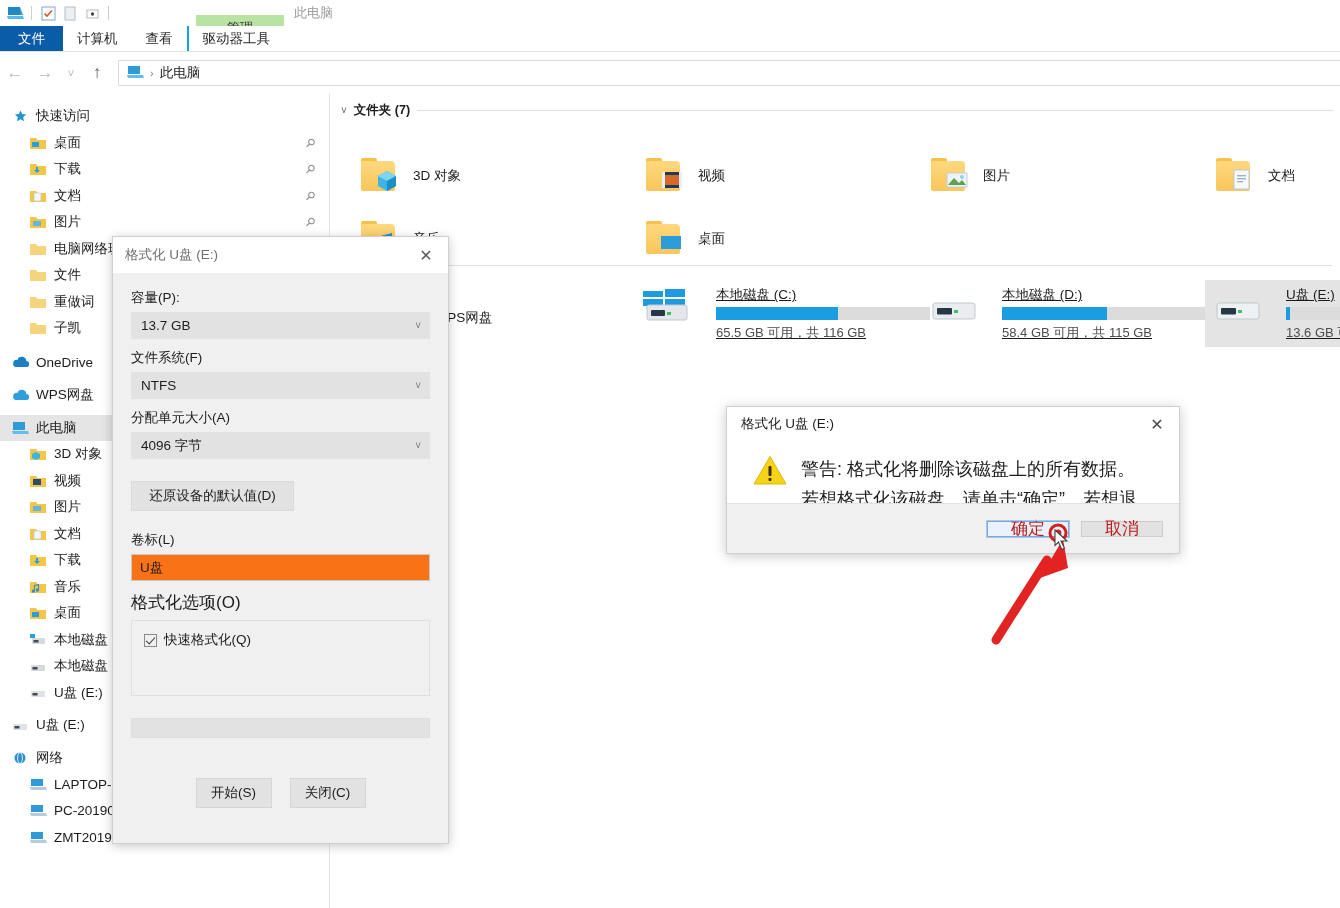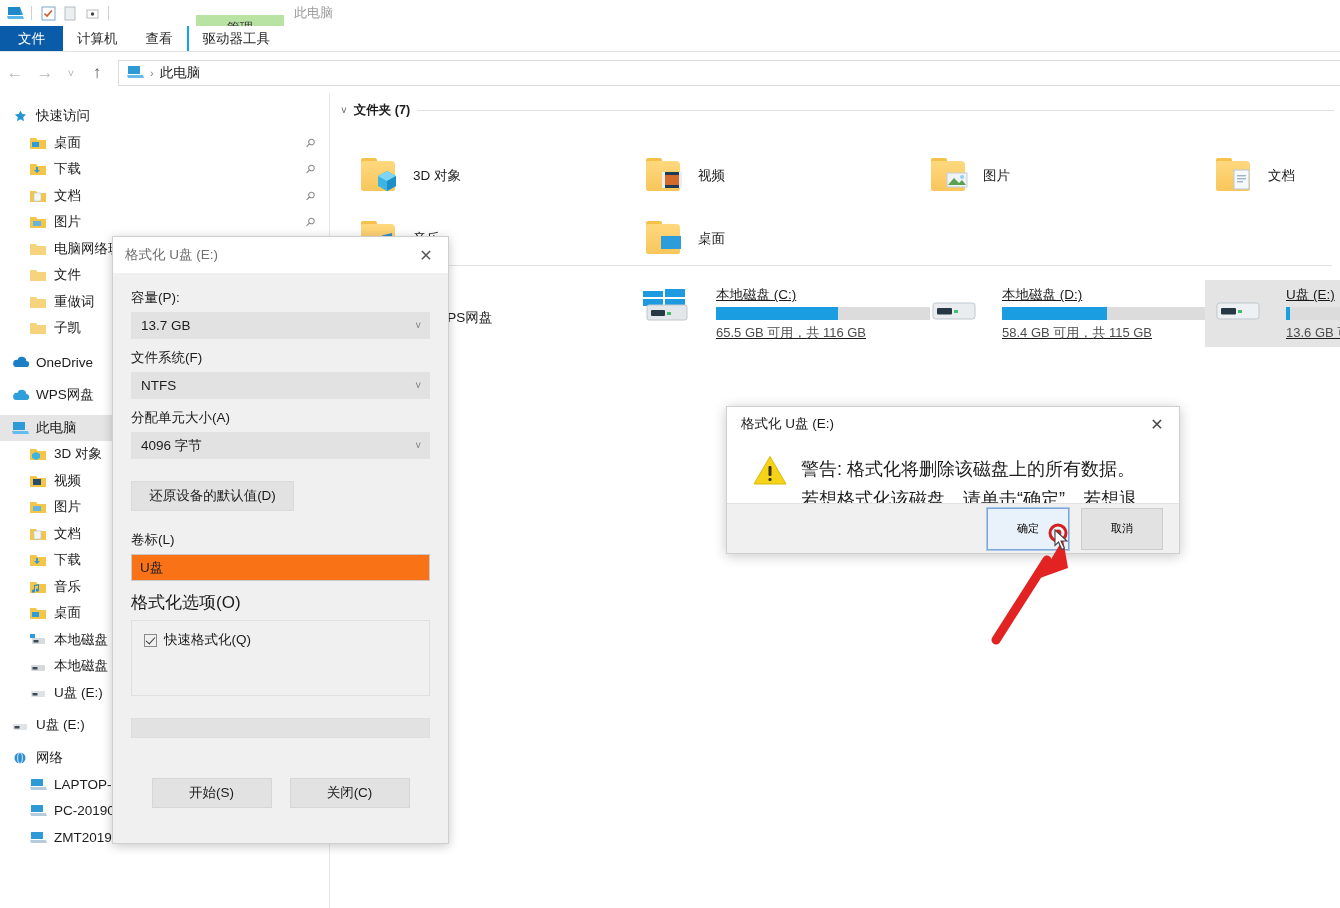--- a/index.html
+++ b/index.html
@@ -172,21 +172,21 @@
   }
   .chkbox.on::after {
     content: ""; position: absolute; left: 3px; top: 0px; width: 4px; height: 8px;
     border: solid #3a3a3a; border-width: 0 1.6px 1.6px 0; transform: rotate(42deg);
   }
   .progress {
     margin-top: 22px; height: 20px; background: #e2e2e2; border: 1px solid #dedede;
   }
   .dlg-btns { display: flex; justify-content: center; gap: 18px; margin-top: 40px; }
   .dbtn {
-    width: 120px; height: 30px; background: #e2e2e2; border: 1px solid #d6d6d6;
+    width: 76px; height: 30px; background: #e2e2e2; border: 1px solid #d6d6d6;
     display: flex; align-items: center; justify-content: center;
     font-size: 13.5px; color: #1c1c1c;
   }
 
   
   .warn {
     position: absolute; left: 726px; top: 406px; width: 454px; height: 148px;
     background: #ffffff; border: 1px solid #cfcfcf;
     box-shadow: 0 2px 12px rgba(0,0,0,0.22);
   }
@@ -199,22 +199,22 @@
     display: flex; align-items: center; justify-content: center; color: #4a4a4a; font-size: 16px;
   }
   .warn-body { display: flex; gap: 14px; padding: 14px 18px 0 26px; }
   .warn-msg { font-size: 18px; color: #1c1c1c; line-height: 1.65; }
   .warn-foot {
     position: absolute; left: 0; bottom: 0; width: 100%; height: 50px;
     background: #f0f0f0; border-top: 1px solid #e2e2e2;
     display: flex; align-items: center; justify-content: flex-end; gap: 12px; padding-right: 16px;
   }
   .wbtn {
-    width: 82px; height: 42px; background: #e2e2e2; border: 1px solid #cdcdcd;
-    display: flex; align-items: center; justify-content: center; font-size: 11px; color: #000000;
+    width: 82px; height: 16px; background: #e2e2e2; border: 1px solid #cdcdcd;
+    display: flex; align-items: center; justify-content: center; font-size: 17px; color: #b91c1c;
   }
   .wbtn.focus { background: #e9f1fa; border: 1px solid #7ca7d8; outline: 1px solid #a9c7e8; }
 
   
   .annot { position: absolute; left: 0; top: 0; pointer-events: none; }
   .cursor { position: absolute; left: 1054px; top: 529px; }
 </style>
 </head>
 <body>
 <div id="root">

